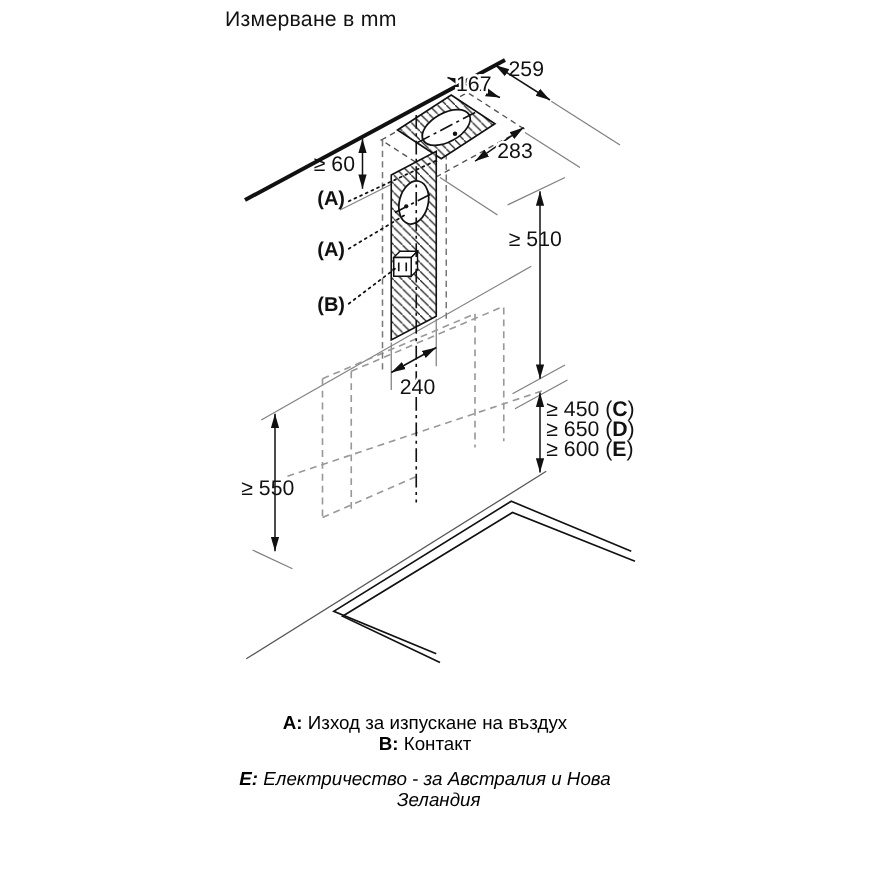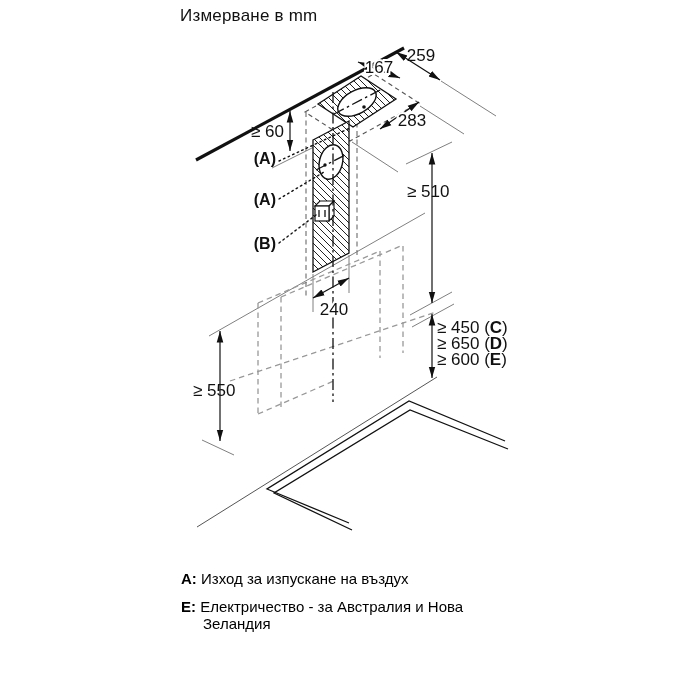--- a/index.html
+++ b/index.html
@@ -13,23 +13,23 @@
   .callout{font-size:16px;font-weight:bold;}
   .thin{stroke:#808080;stroke-width:1;fill:none;}
   .thin2{stroke:#555;stroke-width:1;fill:none;}
   .dim{stroke:#111;stroke-width:1.2;fill:none;marker-start:url(#ah);marker-end:url(#ah);}
   .dotted{stroke:#111;stroke-width:1.4;fill:none;stroke-dasharray:1.6 3.4;stroke-linecap:round;}
   .dashgray{stroke:#999;stroke-width:1.3;fill:none;stroke-dasharray:5.5 4;}
   .dashmid{stroke:#777;stroke-width:1.2;fill:none;stroke-dasharray:5 3.5;}
   .dashdark{stroke:#555;stroke-width:1.1;fill:none;stroke-dasharray:4.5 3.5;}
   .dashdot{stroke:#111;stroke-width:1.3;fill:none;stroke-dasharray:11 3.5 2.5 3.5;}
   .solid{stroke:#111;stroke-width:1.3;fill:none;}
-  .legend{position:absolute;left:181px;top:570px;width:318px;font-size:15px;line-height:17px;color:#000;}
+  .legend{position:absolute;left:181px;top:570px;width:318px;font-size:15px;line-height:17px;color:#000;text-align:center;}
   .legend-row{padding-left:22px;text-indent:-22px;}
-  .legend-row.gap{margin-top:11px;}
+  .legend-row.gap{margin-top:11px;font-style:italic;}
   .legend-key{font-weight:bold;}
 </style>
 </head>
 <body>
 
 <div id="stage">
 
   <div class="page-title">Измерване в mm</div>
 
   <svg width="700" height="700" viewBox="0 0 700 700">
@@ -138,16 +138,17 @@
       <text class="dim-text" x="437" y="365"><tspan>≥ 600 (</tspan><tspan font-weight="bold">E</tspan><tspan>)</tspan></text>
     </g>
 
     <text class="callout" x="276" y="164" text-anchor="end">(A)</text>
     <text class="callout" x="276" y="205" text-anchor="end">(A)</text>
     <text class="callout" x="276" y="249" text-anchor="end">(B)</text>
   </svg>
 
   <div class="legend">
     <div class="legend-row"><span class="legend-key">A:</span> <span>Изход за изпускане на въздух</span></div>
+    <div class="legend-row"><span class="legend-key">B:</span> <span>Контакт</span></div>
     <div class="legend-row gap"><span class="legend-key">E:</span> <span>Електричество - за Австралия и Нова Зеландия</span></div>
   </div>
 
 </div>
 
 </body></html>

